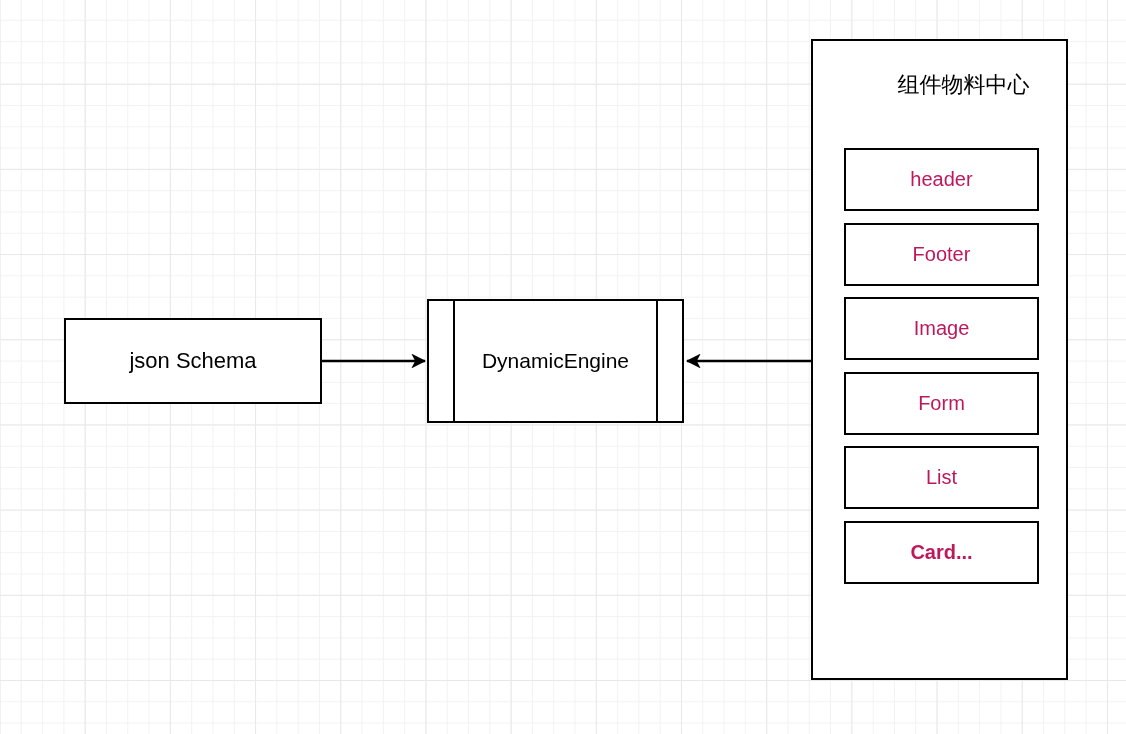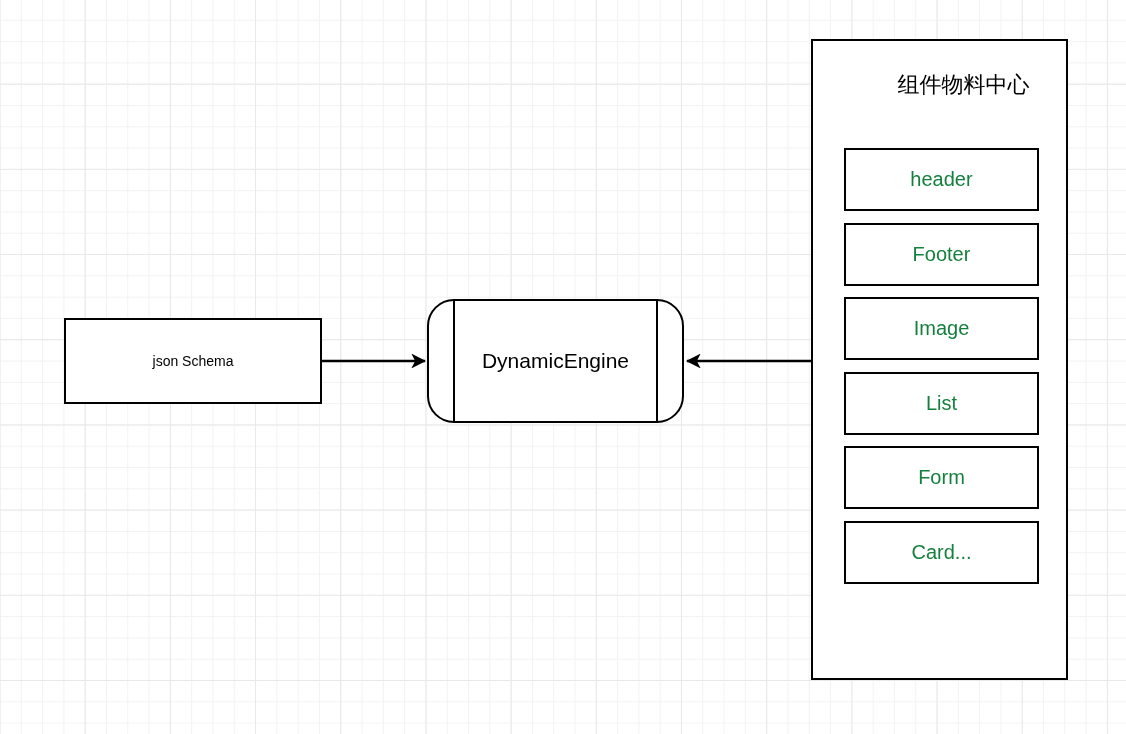--- a/index.html
+++ b/index.html
@@ -40,31 +40,30 @@
     justify-content: center;
     color: #000000;
   }
 
   
   #json-schema-node {
     left: 64px;
     top: 318px;
     width: 258px;
     height: 86px;
-    font-size: 14px;
+    font-size: 22px;
   }
 
   
   #dynamic-engine-node {
     left: 427px;
     top: 299px;
     width: 257px;
     height: 124px;
     font-size: 21px;
-    border-radius: 27px;
   }
   #dynamic-engine-node .side-rule {
     position: absolute;
     top: -2px;
     bottom: -2px;
     width: 0;
     border-left: 2px solid #000000;
   }
   #dynamic-engine-node .side-rule.left  { left: 24px; }
   #dynamic-engine-node .side-rule.right { right: 24px; }
@@ -100,23 +99,23 @@
     box-sizing: border-box;
     width: 195px;
     height: 63px;
     border: 2px solid #000000;
     background: #ffffff;
     margin-bottom: 11.5px;
     display: flex;
     align-items: center;
     justify-content: center;
     font-size: 20px;
-    color: #15803d;
+    color: #be185d;
   }
-  .component-item:last-child { margin-bottom: 8px; }
+  .component-item:last-child { margin-bottom: 8px; font-weight: bold; }
 
   
   .edge-svg {
     position: absolute;
     left: 0;
     top: 0;
     width: 1126px;
     height: 734px;
     overflow: visible;
     pointer-events: none;
@@ -162,24 +161,24 @@
       <div class="component-item">
         <span>header</span>
       </div>
       <div class="component-item">
         <span>Footer</span>
       </div>
       <div class="component-item">
         <span>Image</span>
       </div>
       <div class="component-item">
-        <span>List</span>
+        <span>Form</span>
       </div>
       <div class="component-item">
-        <span>Form</span>
+        <span>List</span>
       </div>
       <div class="component-item">
         <span>Card...</span>
       </div>
     </div>
   </div>
 
 </div>
 
 </body></html>

